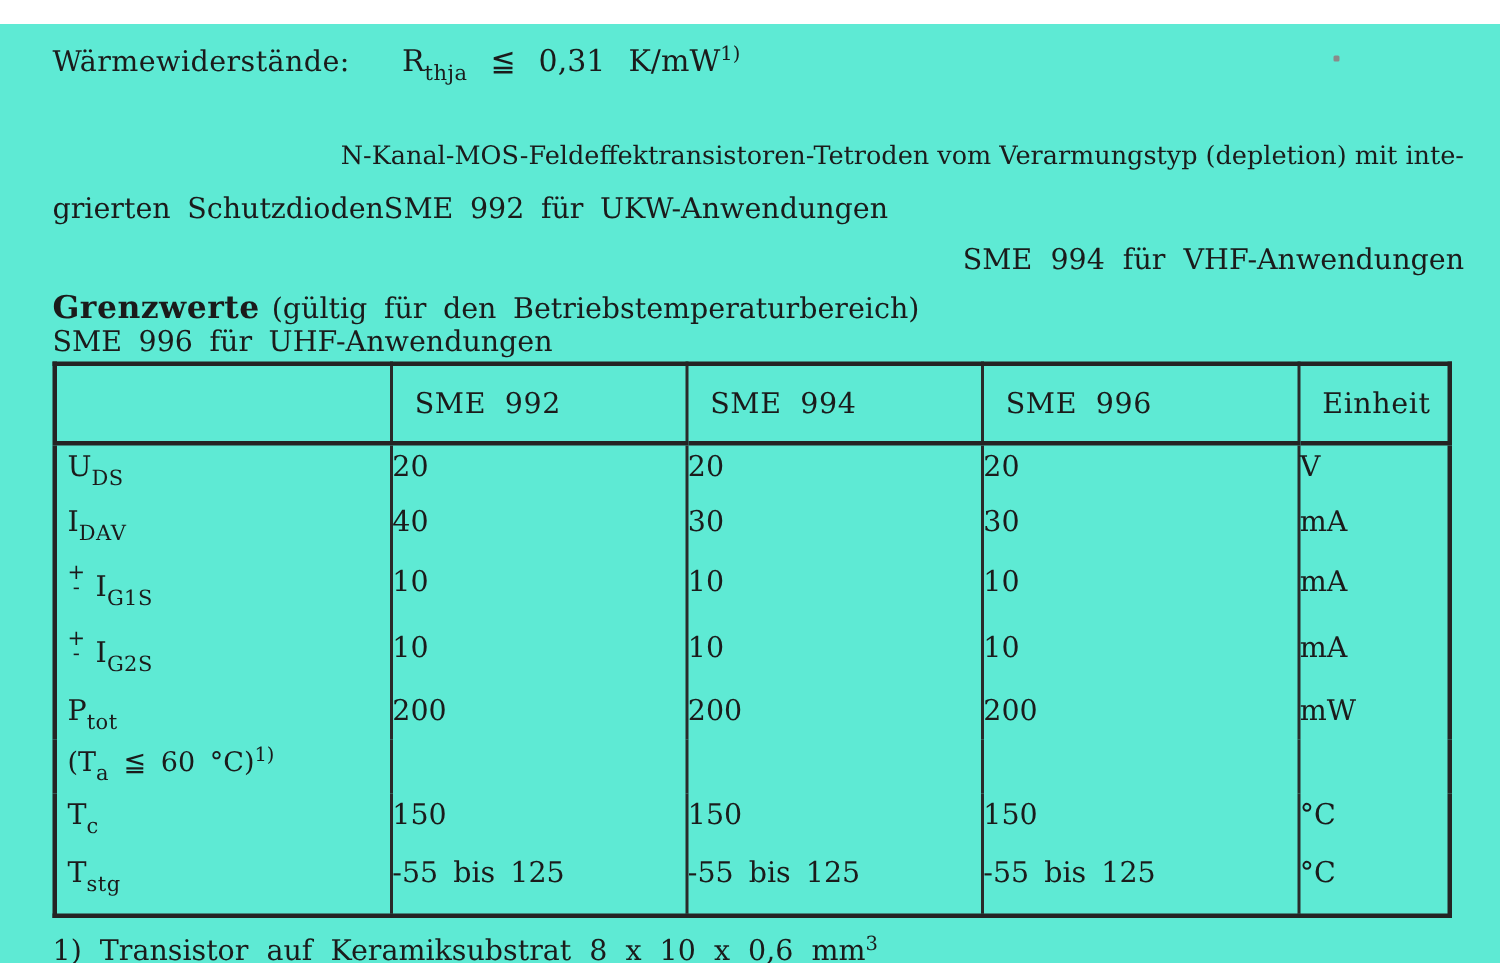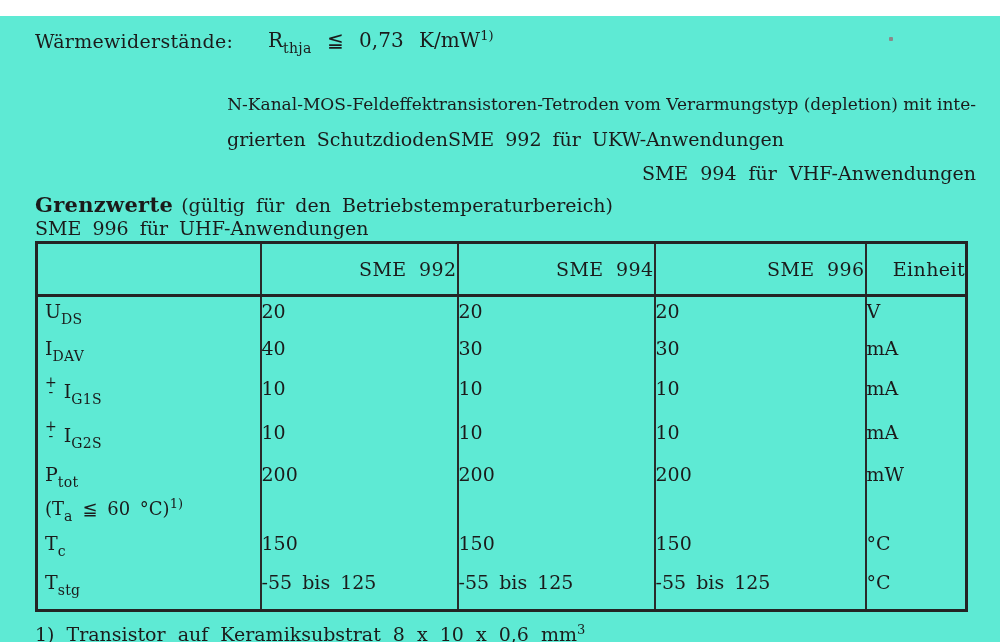--- a/index.html
+++ b/index.html
@@ -36,21 +36,21 @@
   }
 
   
   .desc-line1 {
     position: absolute; left: 35px; top: 78px; width: 941px;
     font-size: 17px; white-space: nowrap;
     display: flex; justify-content: flex-end;
   }
   .desc-line2 {
     position: absolute; left: 35px; top: 112px; width: 941px;
-    font-size: 19px; display: flex; justify-content: center;
+    font-size: 19px; display: flex; justify-content: flex-start;
     word-spacing: 5px;
   }
   .app-line2 {
     position: absolute; left: 35px; top: 146px; width: 941px;
     font-size: 19px; text-align: right; word-spacing: 6px;
   }
   .heading-row {
     position: absolute; left: 35px; top: 176px; width: 941px;
     display: flex; justify-content: space-between; align-items: baseline;
     font-size: 19px; word-spacing: 5px; flex-direction: column;
@@ -70,21 +70,21 @@
   .limits col.c-996 { width: 211px; }
   .limits col.c-unit { width: 101px; }
   .limits { border: 3px solid #242424; }
   .limits th, .limits td {
     border-left: 2px solid #2a2a2a; border-right: 2px solid #2a2a2a;
     padding: 0; vertical-align: top; font-weight: normal;
   }
   .limits thead th {
     border-bottom: 3px solid #242424;
     height: 50px; vertical-align: middle;
-    text-align: right; word-spacing: 6px; letter-spacing: 0.4px;
+    text-align: left; word-spacing: 6px; letter-spacing: 0.4px; padding-left: 15px;
   }
   .limits tbody td { text-align: left; padding-top: 3px; word-spacing: 4px; }
   .limits tbody td.param {
     text-align: left; padding-left: 7px; white-space: nowrap;
   }
   .r1 { height: 38px; } .r2 { height: 40px; } .r3 { height: 44px; }
   .r4 { height: 42px; } .r5 { height: 33px; } .r6 { height: 36px; }
   .r7 { height: 39px; } .r8 { height: 43px; }
   .pm {
     display: inline-block; vertical-align: 1px; margin-right: 7px;
@@ -100,21 +100,21 @@
   }
 </style>
 </head>
 <body>
 
 <div class="page">
 
   <div class="speck"></div>
 
   <div class="thermal-label">Wärmewiderstände:</div>
-  <div class="thermal-formula"><span>R</span><sub>thja</sub> <span>≦ 0,73 K/mW</span><sup>1)</sup></div>
+  <div class="thermal-formula"><span>R</span><sub>thja</sub> <span>≦ 0,31 K/mW</span><sup>1)</sup></div>
 
   <div class="desc-line1">
       <span>N-Kanal-MOS-Feldeffektransistoren-Tetroden vom Verarmungstyp (depletion) mit inte-</span>
     </div>
   <div class="desc-line2">
     <span>grierten Schutzdioden</span>
     <span>SME 992 für UKW-Anwendungen</span>
   </div>
   <div class="app-line2">SME 994 für VHF-Anwendungen</div>
 

